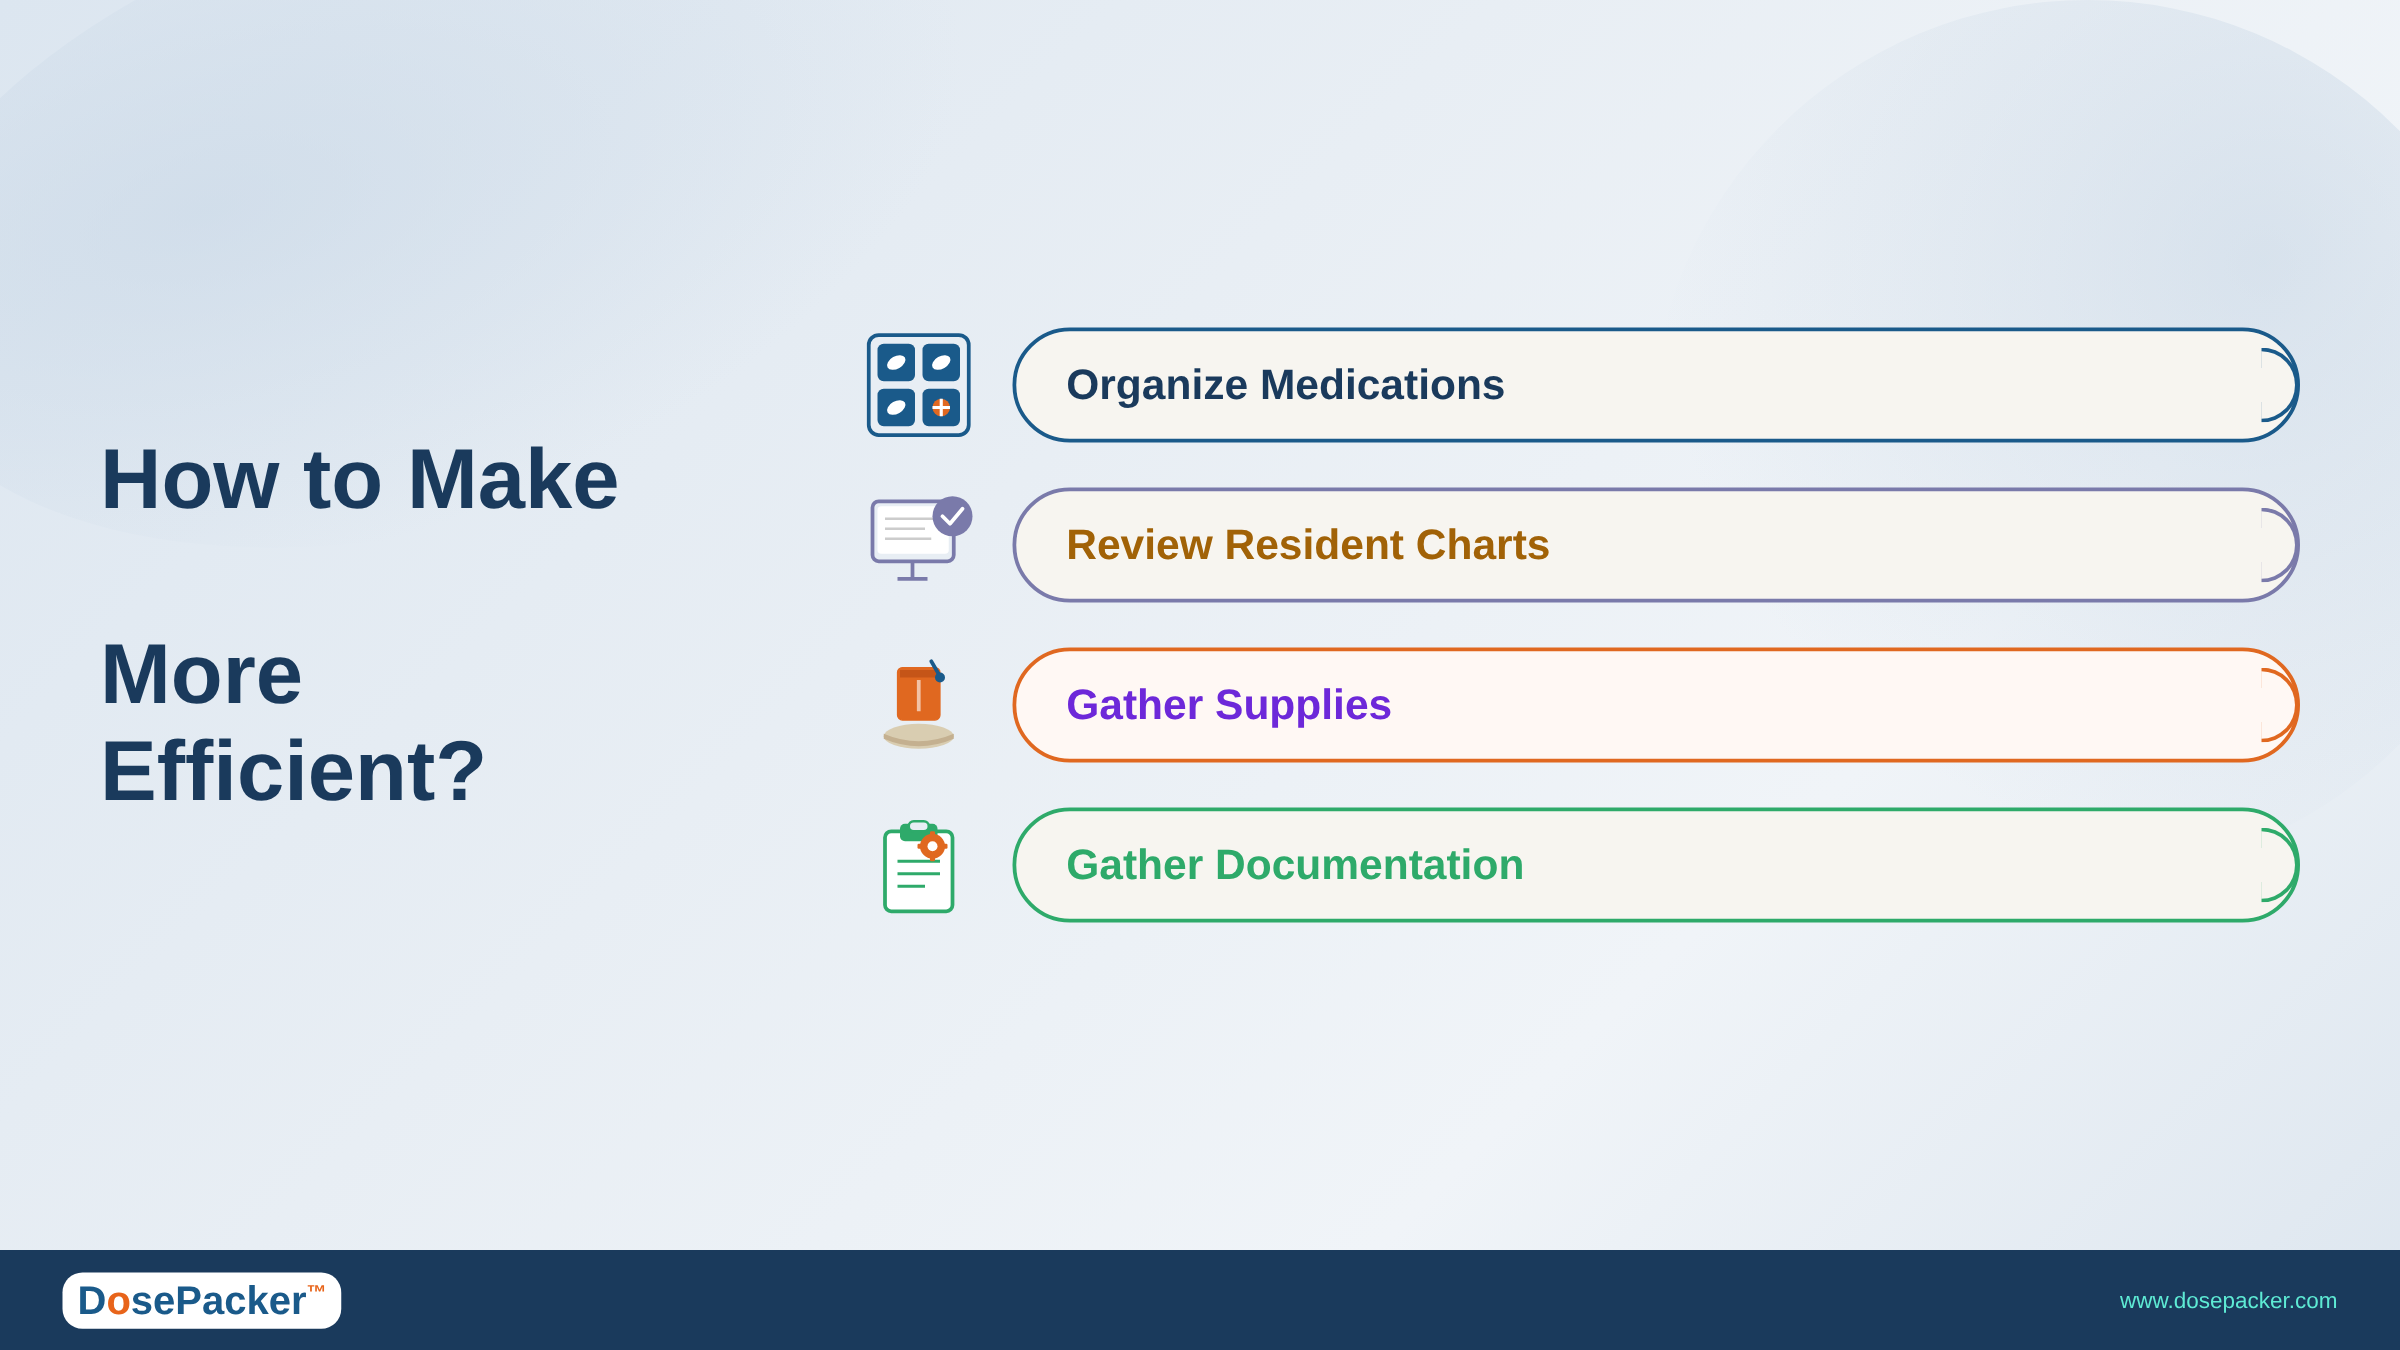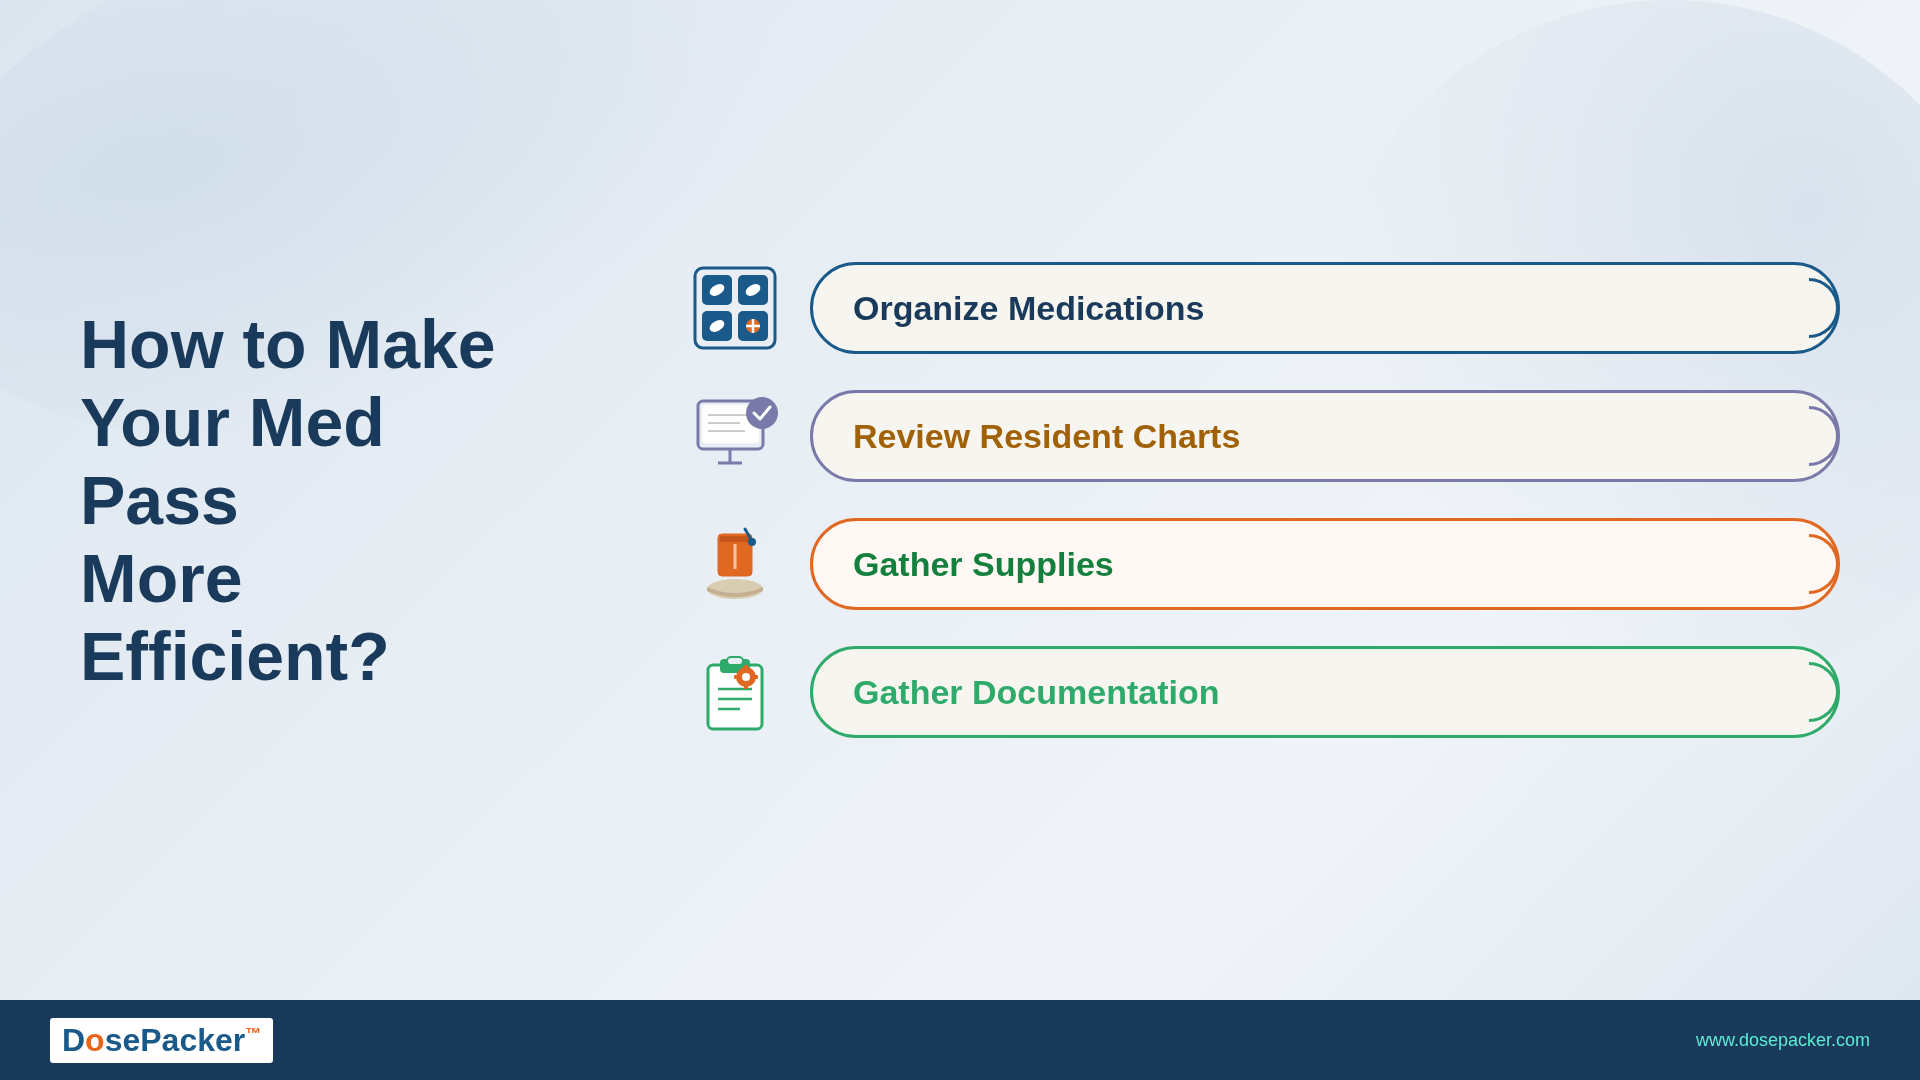--- a/index.html
+++ b/index.html
@@ -51,21 +51,21 @@
       background: #1a3a5c;
       display: flex;
       align-items: center;
       justify-content: space-between;
       padding: 0 50px;
     }
 
     .footer-logo-bg {
       background: white;
       padding: 4px 12px;
-      border-radius: 3px;
+      border-radius: 16px;
       display: flex;
       align-items: baseline;
     }
 
     .footer-url {
       color: #5eead4;
       font-size: 18px;
       margin-left: 20px;
     }
 
@@ -142,21 +142,21 @@
       border-left: none;
     }
 
     
     .step-1 .step-box { border-color: #1a5a8a; color: #1a3a5c; }
     .step-1 .step-box-arrow { border-color: #1a5a8a; background: #f7f5f0; }
 
     .step-2 .step-box { border-color: #7a7aaa; color: #a16207; }
     .step-2 .step-box-arrow { border-color: #7a7aaa; background: #f7f5f0; }
 
-    .step-3 .step-box { border-color: #e06820; color: #15803d; background: #fff8f4; }
+    .step-3 .step-box { border-color: #e06820; color: #6d28d9; background: #fff8f4; }
     .step-3 .step-box-arrow { border-color: #e06820; background: #fff8f4; }
 
     .step-4 .step-box { border-color: #3ab0e0; color: #1a3a5c; }
     .step-4 .step-box-arrow { border-color: #3ab0e0; background: #f7f5f0; }
 
     .step-5 .step-box { border-color: #2eaa6a; color: #2eaa6a; }
     .step-5 .step-box-arrow { border-color: #2eaa6a; background: #f7f5f0; }
 
     
     .icon-svg {
@@ -169,21 +169,21 @@
 
 <div class="bg-main"></div>
 <div class="bg-swoosh-top"></div>
 <div class="bg-swoosh-right"></div>
 
 <div class="content">
 
   <div class="left-panel">
     <h1 class="main-heading">
       <span>How to Make</span><br>
-      <span>Your Med Pass</span><br>
+      <br>
       <span>More Efficient?</span>
     </h1>
   </div>
 
   <div class="right-panel">
 
     <div class="step-row step-1">
       <div class="step-icon-wrap">
         <svg class="icon-svg" viewBox="0 0 90 90">
           <rect x="5" y="5" width="80" height="80" rx="8" fill="#e8eef4" stroke="#1a5a8a" stroke-width="3"></rect>

